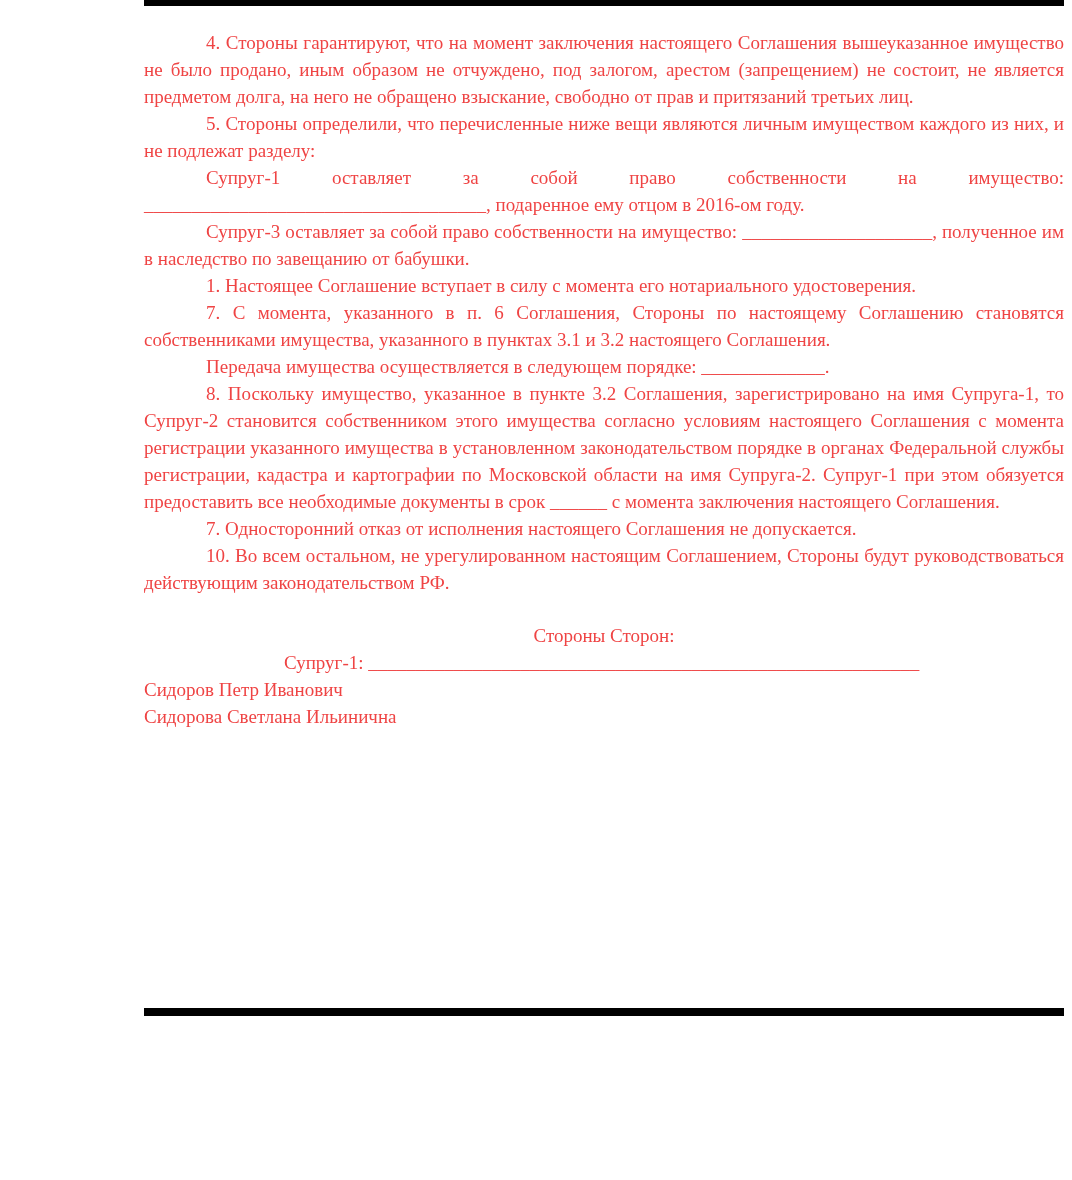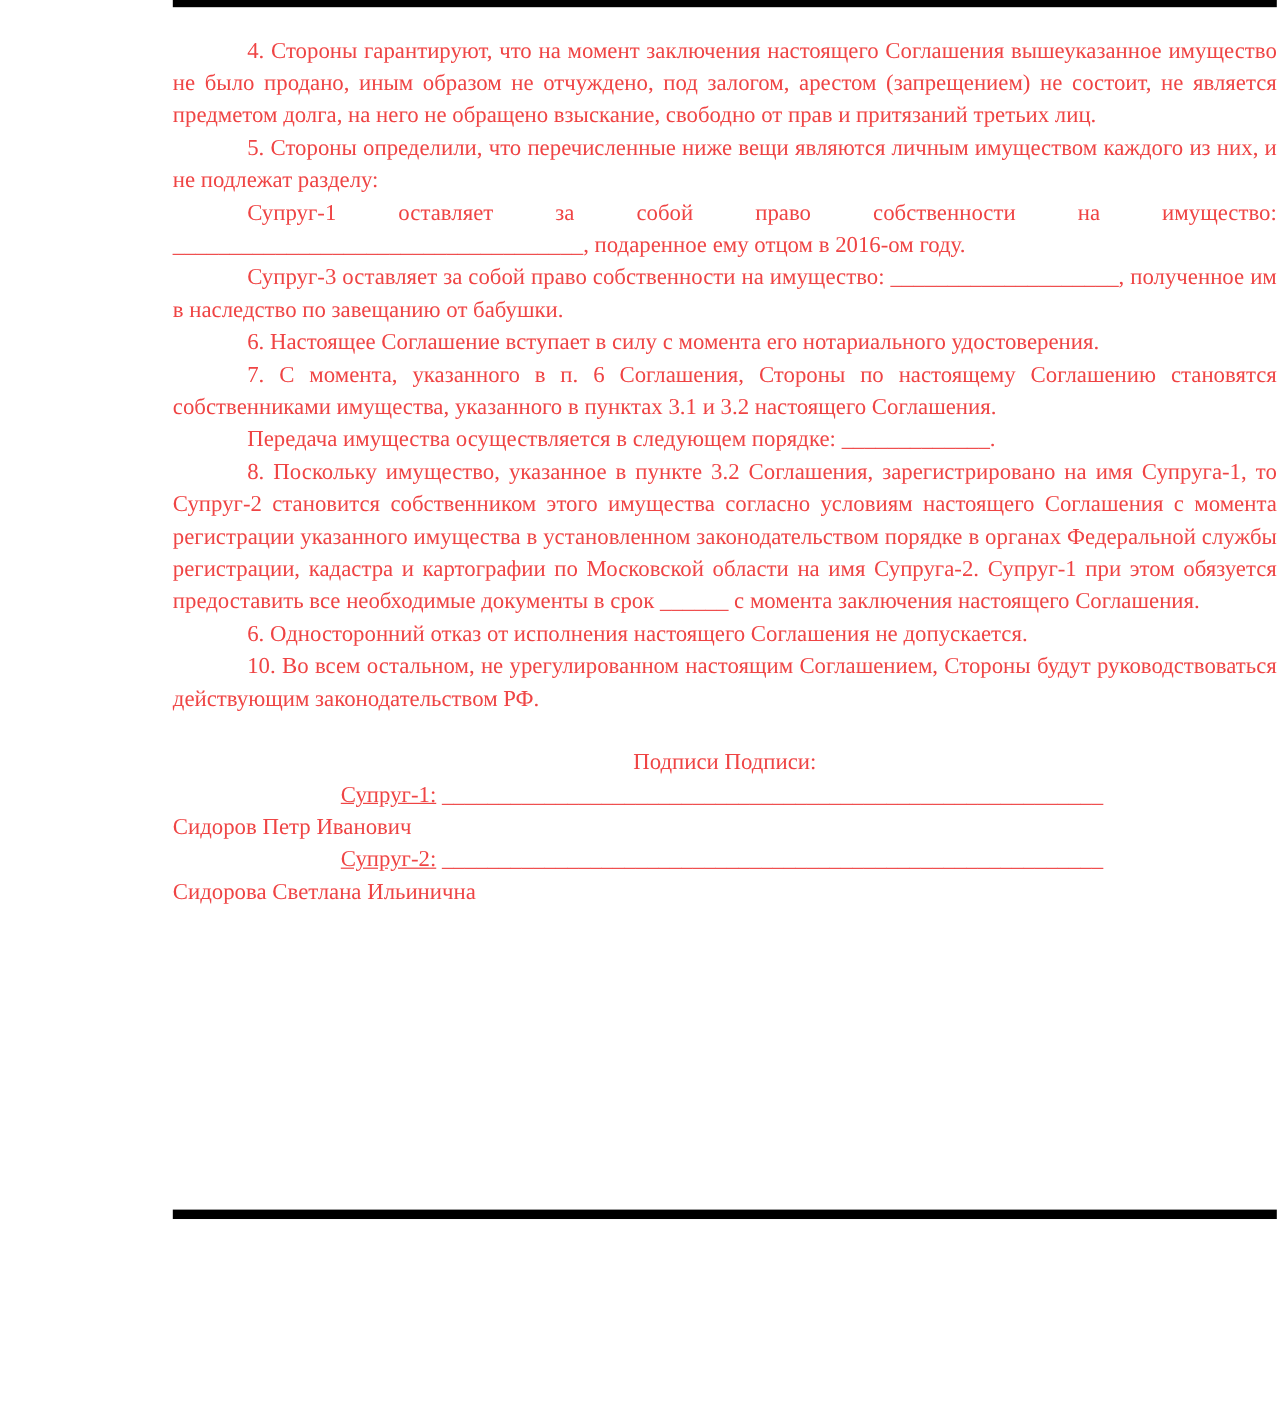--- a/index.html
+++ b/index.html
@@ -41,21 +41,21 @@
   }
   .para { text-indent: 62px; }
   .sig-section { margin-top: 26px; }
   .sig-title { text-align: center; }
   .sig-row {
     text-align: left;
     padding-left: 140px;
     white-space: nowrap;
     overflow: hidden;
   }
-  .sig-label { display: inline; text-decoration: underline; }
+  .sig-label { display: inline; }
   .sig-line { display: inline; letter-spacing: 0; }
   .sig-name { text-align: left; }
 </style>
 </head>
 <body>
 
 <div class="page">
   <div class="rule rule-top"></div>
   <div class="right-edge"></div>
 
@@ -64,43 +64,42 @@
     <div>
 
         <p class="para">4. Стороны гарантируют, что на момент заключения настоящего Соглашения вышеуказанное имущество не было продано, иным образом не отчуждено, под залогом, арестом (запрещением) не состоит, не является предметом долга, на него не обращено взыскание, свободно от прав и притязаний третьих лиц.</p>
 
         <p class="para">5. Стороны определили, что перечисленные ниже вещи являются личным имуществом каждого из них, и не подлежат разделу:</p>
 
         <p class="para">Супруг-1 оставляет за собой право собственности на имущество: ____________________________________, подаренное ему отцом в 2016-ом году.</p>
 
         <p class="para">Супруг-3 оставляет за собой право собственности на имущество: ____________________, полученное им в наследство по завещанию от бабушки.</p>
 
-        <p class="para">6. Настоящее Соглашение вступает в силу с момента его нотариального удостоверения.</p>
+        <p class="para">1. Настоящее Соглашение вступает в силу с момента его нотариального удостоверения.</p>
 
         <p class="para">7. С момента, указанного в п. 6 Соглашения, Стороны по настоящему Соглашению становятся собственниками имущества, указанного в пунктах 3.1 и 3.2 настоящего Соглашения.</p>
 
         <p class="para">Передача имущества осуществляется в следующем порядке: _____________.</p>
 
         <p class="para">8. Поскольку имущество, указанное в пункте 3.2 Соглашения, зарегистрировано на имя Супруга-1, то Супруг-2 становится собственником этого имущества согласно условиям настоящего Соглашения с момента регистрации указанного имущества в установленном законодательством порядке в органах Федеральной службы регистрации, кадастра и картографии по Московской области на имя Супруга-2. Супруг-1 при этом обязуется предоставить все необходимые документы в срок ______ с момента заключения настоящего Соглашения.</p>
 
-        <p class="para">6. Односторонний отказ от исполнения настоящего Соглашения не допускается.</p>
+        <p class="para">7. Односторонний отказ от исполнения настоящего Соглашения не допускается.</p>
 
         <p class="para">10. Во всем остальном, не урегулированном настоящим Соглашением, Стороны будут руководствоваться действующим законодательством РФ.</p>
 
       </div>
 
     <div class="sig-section">
-      <p class="sig-title">Подписи Подписи:</p>
+      <p class="sig-title">Стороны Сторон:</p>
 
       <div>
 
           <p class="sig-row"><span class="sig-label">Супруг-1:</span><span class="sig-line"> __________________________________________________________</span></p>
           <p class="sig-name">Сидоров Петр Иванович</p>
 
-          <p class="sig-row"><span class="sig-label">Супруг-2:</span><span class="sig-line"> __________________________________________________________</span></p>
           <p class="sig-name">Сидорова Светлана Ильинична</p>
         </div>
     </div>
 
   </div>
 
   <div class="rule rule-bottom"></div>
 </div>
 
 </body></html>

